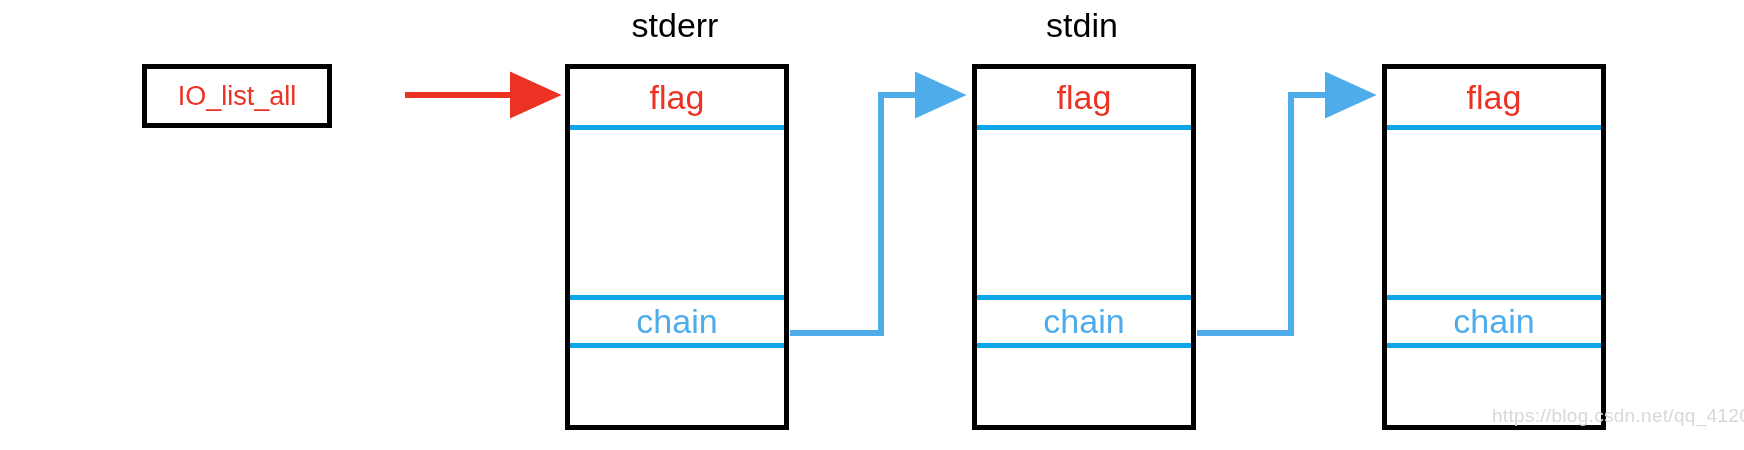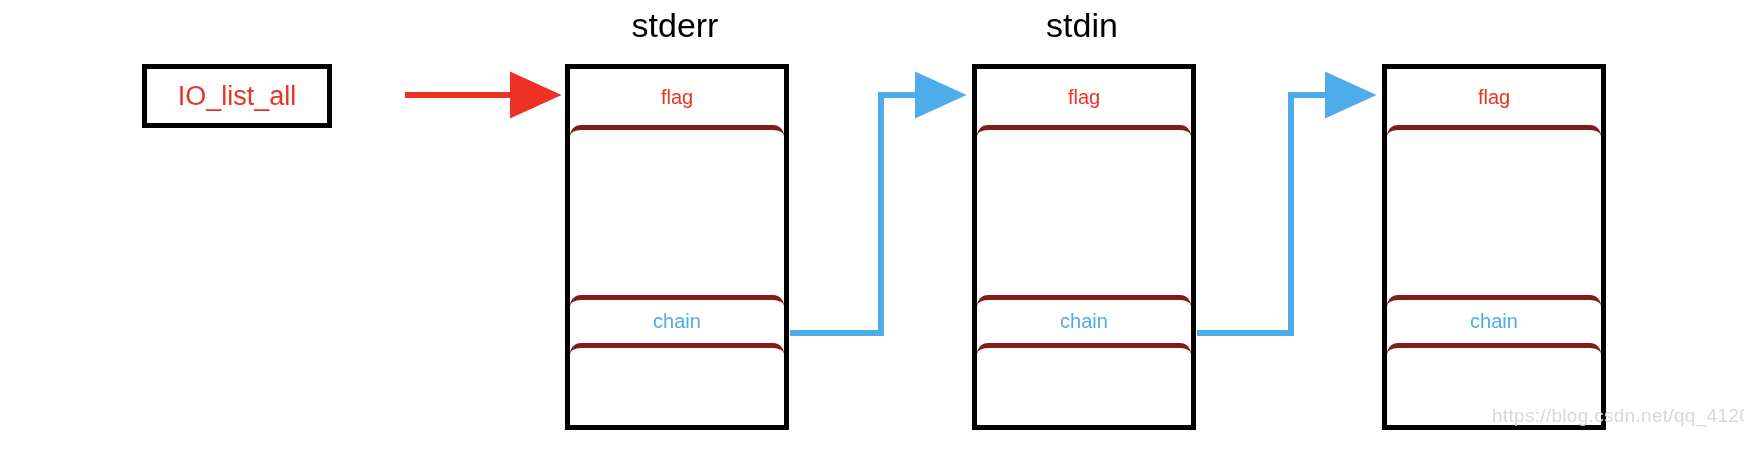--- a/index.html
+++ b/index.html
@@ -38,27 +38,26 @@
     box-sizing: border-box;
     border: 5px solid #000000;
     background: #ffffff;
   }
   .cell {
     box-sizing: border-box;
     width: 100%;
     display: flex;
     align-items: center;
     justify-content: center;
-    font-size: 20px;
+    font-size: 34px;
     font-family: "Liberation Sans", sans-serif;
     background: #ffffff;
   }
   .cell + .cell {
-    border-top: 5px solid #7f1d1d;
-    border-radius: 11px;
+    border-top: 5px solid #0ea5e9;
   }
   .cell.flag   { color: #eb3223; }
   .cell.chain  { color: #4eacea; }
   .cell.blank  { color: transparent; }
 
   .ptr-box {
     position: absolute;
     box-sizing: border-box;
     border: 5px solid #000000;
     background: #ffffff;

